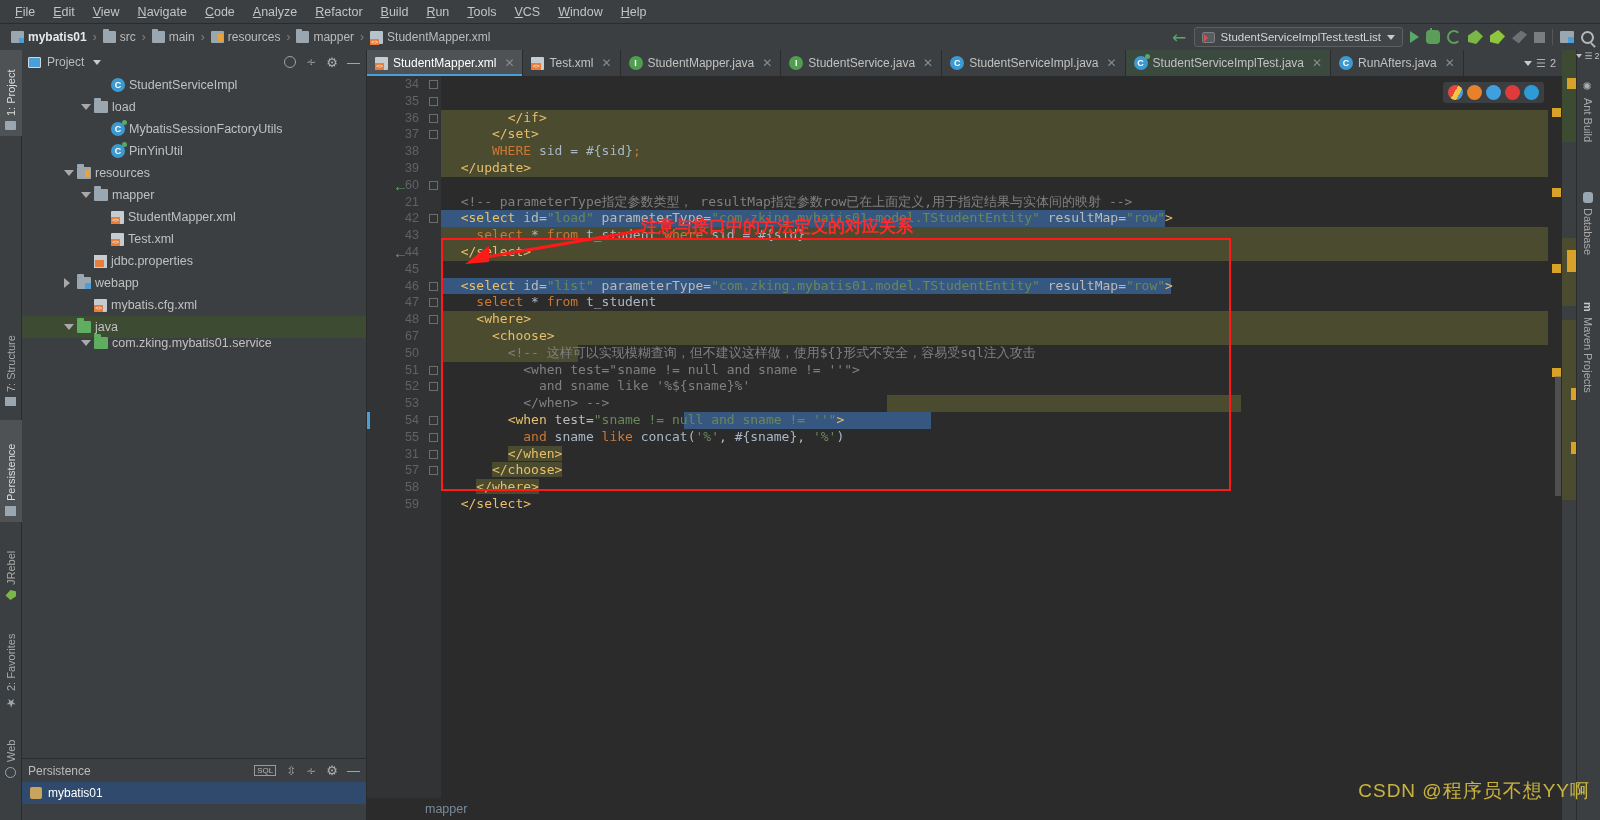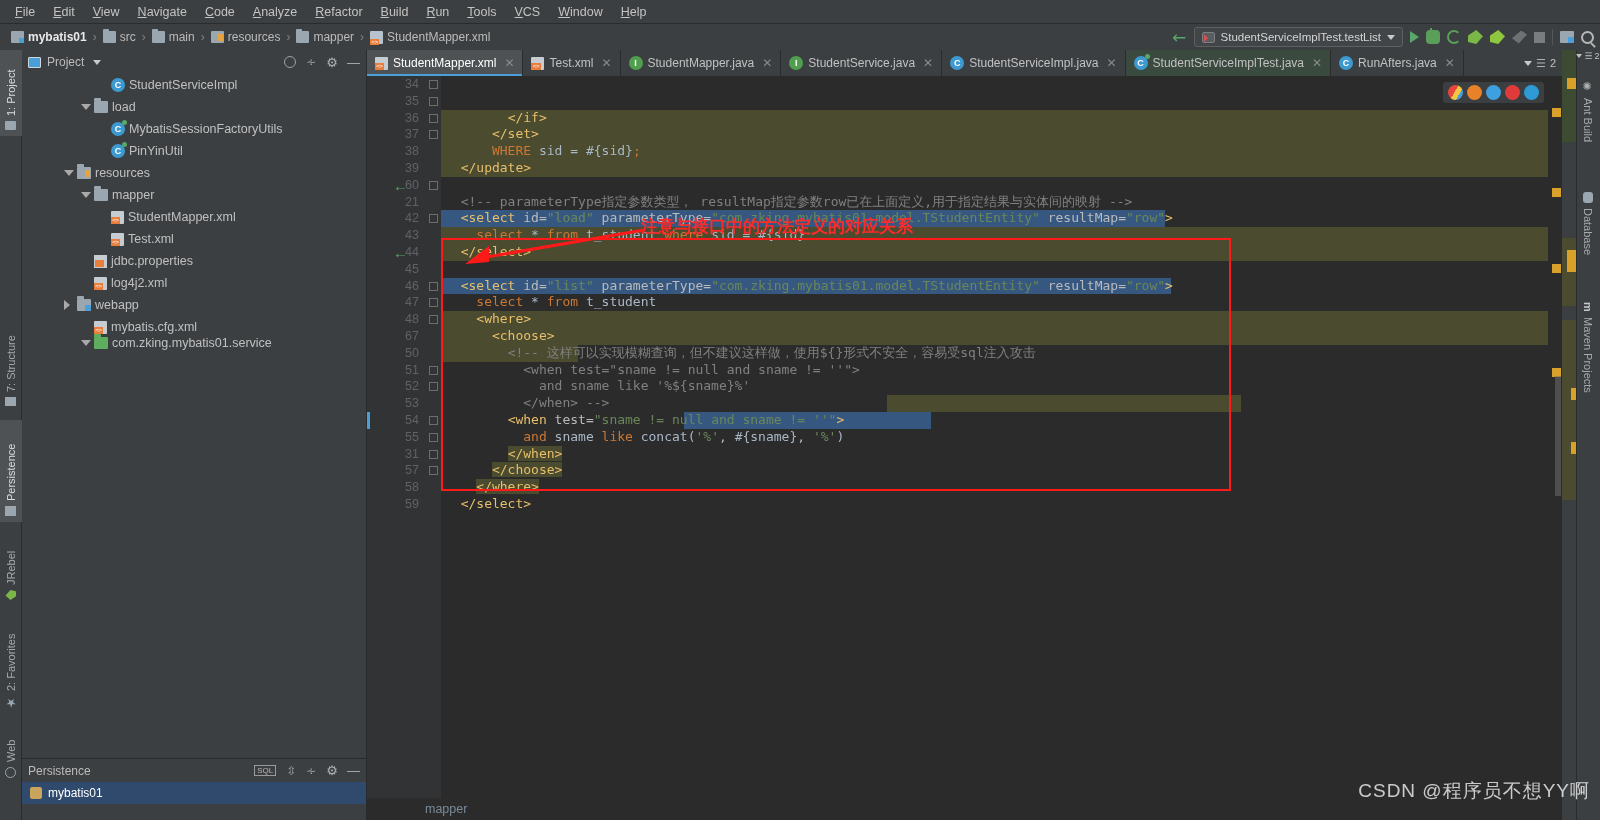--- a/index.html
+++ b/index.html
@@ -108,21 +108,21 @@
 
   
   #markers { width:14px; flex:0 0 14px; background:#2b2b2b; position:relative; }
 
   
   #rstrip { width:24px; flex:0 0 24px; background:#3c3f41; border-left:1px solid #2b2b2b; position:relative;}
   .rtab{ position:absolute; right:0; width:24px; writing-mode:vertical-rl; font-size:11px; color:#a9a9a9; padding:6px 0; display:flex; align-items:center; gap:5px;}
 
   
   #overview{ width:14px; flex:0 0 14px; background:#3c3f41; position:relative;}
-  #watermark{ position:absolute; right:10px; bottom:16px; color:#ffffff; opacity:.75; font-size:19px; letter-spacing:1px; pointer-events:none;}
+  #watermark{ position:absolute; right:10px; bottom:16px; color:#fde047; opacity:.75; font-size:19px; letter-spacing:1px; pointer-events:none;}
 </style>
 </head>
 <body>
 
 <div id="menubar">
     <div class="mi"><u>F</u>ile</div>
     <div class="mi"><u>E</u>dit</div>
     <div class="mi"><u>V</u>iew</div>
     <div class="mi"><u>N</u>avigate</div>
     <div class="mi"><u>C</u>ode</div>
@@ -286,36 +286,36 @@
           <span class="xml-ico"></span>
           <span class="tlabel">Test.xml</span>
         </div>
         <div class="trow">
           <span style="display:inline-block;width:59px;flex:0 0 59px;"></span>
           <span class="arrow"></span>
           <span class="prop-ico"></span>
           <span class="tlabel">jdbc.properties</span>
         </div>
         <div class="trow">
-          <span style="display:inline-block;width:59px;flex:0 0 59px;"></span>
-          <span class="arrow"></span>
-          <span class="xml-ico"></span>
-          <span class="tlabel">log4j2.xml</span>
-        </div>
-        <div class="trow">
           <span style="display:inline-block;width:42px;flex:0 0 42px;"></span>
           <span class="arrow right"></span>
           <span class="folder-ico blue"></span>
           <span class="tlabel">webapp</span>
         </div>
         <div class="trow">
           <span style="display:inline-block;width:59px;flex:0 0 59px;"></span>
           <span class="arrow"></span>
           <span class="xml-ico"></span>
           <span class="tlabel">mybatis.cfg.xml</span>
+        </div>
+        <div class="trow sel">
+          <span style="display:inline-block;width:42px;flex:0 0 42px;"></span>
+          <span class="arrow down"></span>
+          <span class="folder-ico green"></span>
+          <span class="tlabel">java</span>
         </div>
         <div class="trow" style="height: 10px;">
           <span style="display:inline-block;width:59px;flex:0 0 59px;"></span>
           <span class="arrow down"></span>
           <span class="folder-ico green"></span>
           <span class="tlabel">com.zking.mybatis01.service</span>
         </div>
       </div>
 
     <div id="persist-head">

